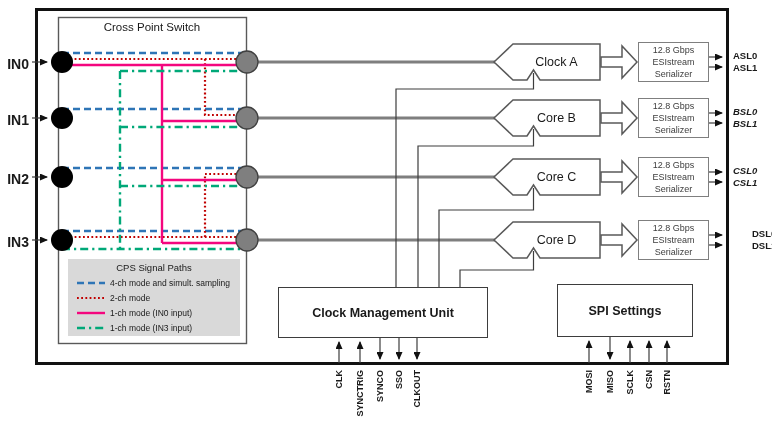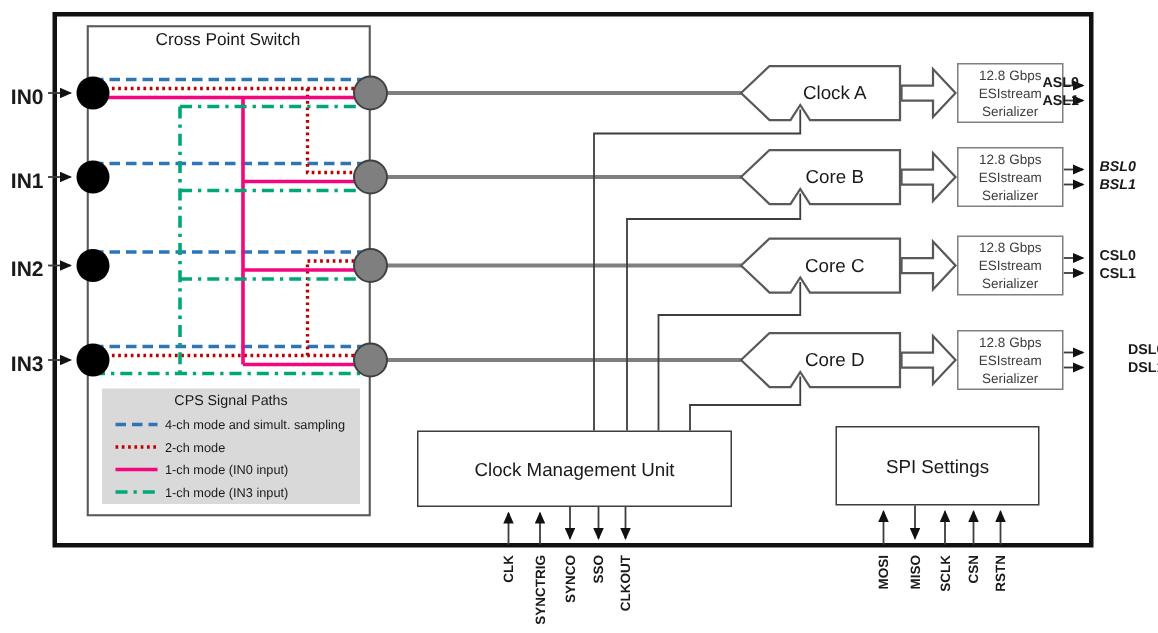--- a/index.html
+++ b/index.html
@@ -19,21 +19,21 @@
   .w-gray {stroke:var(--wire);stroke-width:2.8;fill:none;}
   .w-thin {stroke:#3d3d3d;stroke-width:1.2;fill:none;}
   .shape  {fill:#fff;stroke:#595959;stroke-width:1.5;}
 
   .cps-title{font-size:11.5px;color:#1a1a1a;}
   .in-label{font-size:14px;font-weight:600;text-align:right;}
   .core-label{font-size:12.5px;}
   .ser-box{background:#fff;border:1.4px solid #7f7f7f;font-size:9px;color:#3d3d3d;
            line-height:12px;text-align:center;padding-top:1px;box-sizing:border-box;}
   .out-labels{font-size:9.5px;font-weight:600;line-height:12px;}
-  .big-box{background:#fff;border:1.5px solid #3d3d3d;box-sizing:border-box;font-size:12.5px;}
+  .big-box{background:#fff;border:1.5px solid #3d3d3d;box-sizing:border-box;font-size:12.5px;font-weight:bold;}
   .legend{background:var(--legend_bg);box-sizing:border-box;padding-top:3px;}
   .legend-title{font-size:9.5px;text-align:center;margin-bottom:2px;}
   .legend-row{display:flex;align-items:center;gap:4px;padding-left:8px;height:15px;}
   .legend-row span{font-size:8.5px;white-space:nowrap;}
   .pin-label{position:absolute;width:60px;height:10px;line-height:10px;font-size:9px;
              font-weight:600;text-align:right;white-space:nowrap;
              transform:rotate(-90deg);transform-origin:0 0;}
 </style>
 </head>
 <body>
@@ -208,29 +208,29 @@
     <span>12.8 Gbps</span><br>
     <span>ESIstream</span><br>
     <span>Serializer</span>
   </div>
   <div class="abs ser-box" style="left:638px;top:220px;width:71px;height:40px;">
     <span>12.8 Gbps</span><br>
     <span>ESIstream</span><br>
     <span>Serializer</span>
   </div>
 
-  <div class="abs out-labels" style="left:695px;top:50px;">
+  <div class="abs out-labels" style="left:733px;top:50px;">
     <div>ASL0</div>
     <div>ASL1</div>
   </div>
   <div class="abs out-labels" style="left:733px;top:106px;font-style:italic;">
     <div>BSL0</div>
     <div>BSL1</div>
   </div>
-  <div class="abs out-labels" style="left:733px;top:165px;">
+  <div class="abs out-labels" style="left:733px;top:165px;font-style:italic;">
     <div>CSL0</div>
     <div>CSL1</div>
   </div>
   <div class="abs out-labels" style="left:724px;top:228px;margin-left:28px;">
     <div>DSL0</div>
     <div>DSL1</div>
   </div>
 
   <div class="abs ctr big-box" style="left:278px;top:287px;width:210px;height:51px;">
     <span>Clock Management Unit</span>

